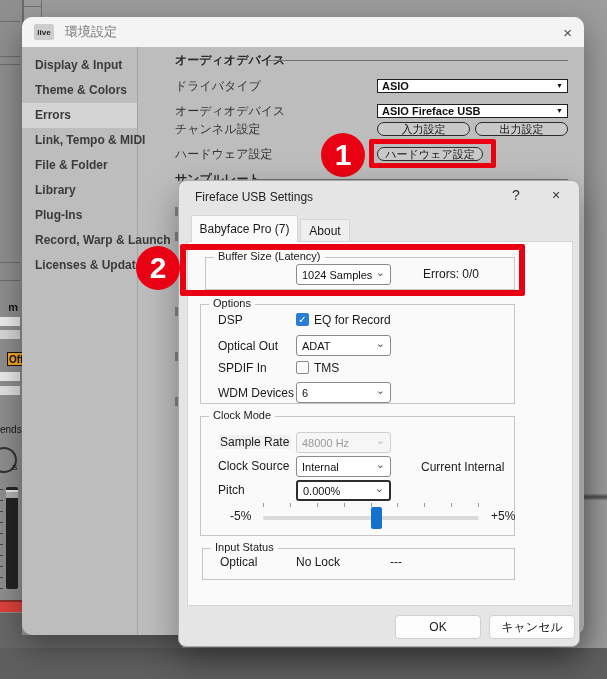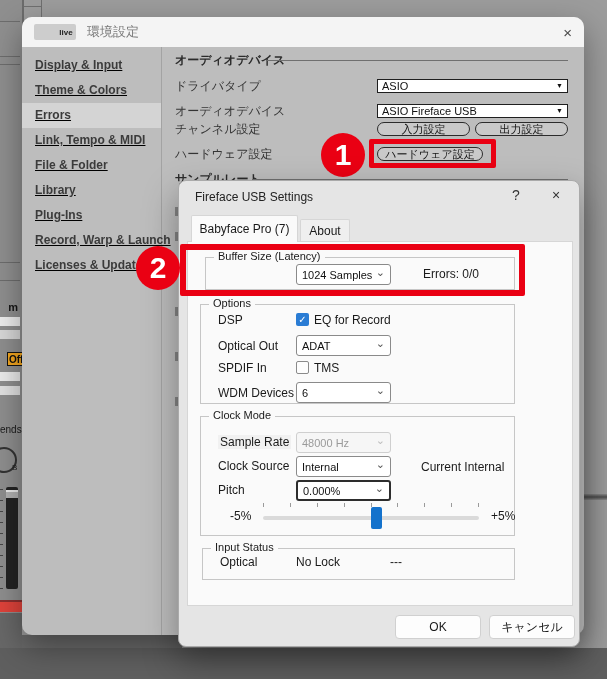--- a/index.html
+++ b/index.html
@@ -26,31 +26,31 @@
   #fader-body{left:6px;top:487px;width:12px;height:102px;background:#242424;border-radius:2px;}
   #fader-cap{left:6px;top:490px;width:12px;height:8px;background:#b3b3b3;border-top:2px solid #ededed;box-sizing:border-box;}
   #clip-red{left:0;top:600px;width:22px;height:12px;background:#e0433b;border-top:2px solid #8c2f2f;box-sizing:border-box;}
 
   
   #prefs{left:22px;top:17px;width:562px;height:618px;background:#bdbdbd;border-radius:10px;
     box-shadow:0 12px 32px rgba(0,0,0,.38);}
   #prefs-titlebar{left:0;top:0;width:100%;height:30px;background:#f4f4f4;border-radius:10px 10px 0 0;
     display:flex;align-items:center;padding:0 12px;box-sizing:border-box;}
   #live-badge{width:20px;height:16px;background:#cdcdcd;border-radius:2px;color:#222;
-    font-size:8px;font-weight:bold;display:flex;align-items:center;justify-content:center;padding-left:22px;}
+    font-size:8px;font-weight:bold;display:flex;align-items:center;justify-content:center;}
   #prefs-title{margin-left:11px;font-size:13px;color:#787878;}
   #prefs-close{margin-left:auto;font-size:15px;color:#4a4a4a;line-height:1;}
-  #prefs-sidebar{left:0;top:30px;width:140px;height:588px;border-right:1px solid #a3a3a3;padding-top:6px;box-sizing:border-box;text-decoration:underline;}
+  #prefs-sidebar{left:0;top:30px;width:116px;height:588px;border-right:1px solid #a3a3a3;padding-top:6px;box-sizing:border-box;}
   .side-item{height:25px;line-height:25px;padding-left:13px;font-size:12px;font-weight:bold;color:#3b3b3b;white-space:nowrap;}
   .side-item.active{background:#d4d4d4;}
   .sec-head{font-size:12px;font-weight:bold;color:#2b2b2b;white-space:nowrap;}
   .sec-rule{height:1px;background:#6f6f6f;}
   .p-label{font-size:12px;color:#343434;height:16px;line-height:16px;white-space:nowrap;}
   .adrop{height:14px;background:#fff;border:1px solid #1f1f1f;box-sizing:border-box;
-    font-size:11px;font-weight:normal;color:#111;line-height:12px;padding:0 4px;display:flex;align-items:center;}
+    font-size:11px;font-weight:bold;color:#111;line-height:12px;padding:0 4px;display:flex;align-items:center;}
   .adrop .tri{margin-left:auto;font-size:7px;color:#111;}
   .pill{height:14px;background:#c9c9c9;border:1px solid #2b2b2b;border-radius:8px;box-sizing:border-box;
     font-size:11px;color:#141414;display:flex;align-items:center;justify-content:center;line-height:1;}
 
   
   #dlg{left:178px;top:180px;width:402px;height:467px;background:#e5e5e5;border:1px solid #aaa;
     border-radius:8px;box-sizing:border-box;box-shadow:0 14px 34px rgba(0,0,0,.35);}
   #dlg-title{left:16px;top:9px;font-size:12px;color:#222;}
   .dlg-sys{top:6px;font-size:14px;color:#333;width:22px;text-align:center;}
   .tab{box-sizing:border-box;font-size:12px;color:#1a1a1a;text-align:center;border:1px solid #d6d6d6;border-bottom:none;}

